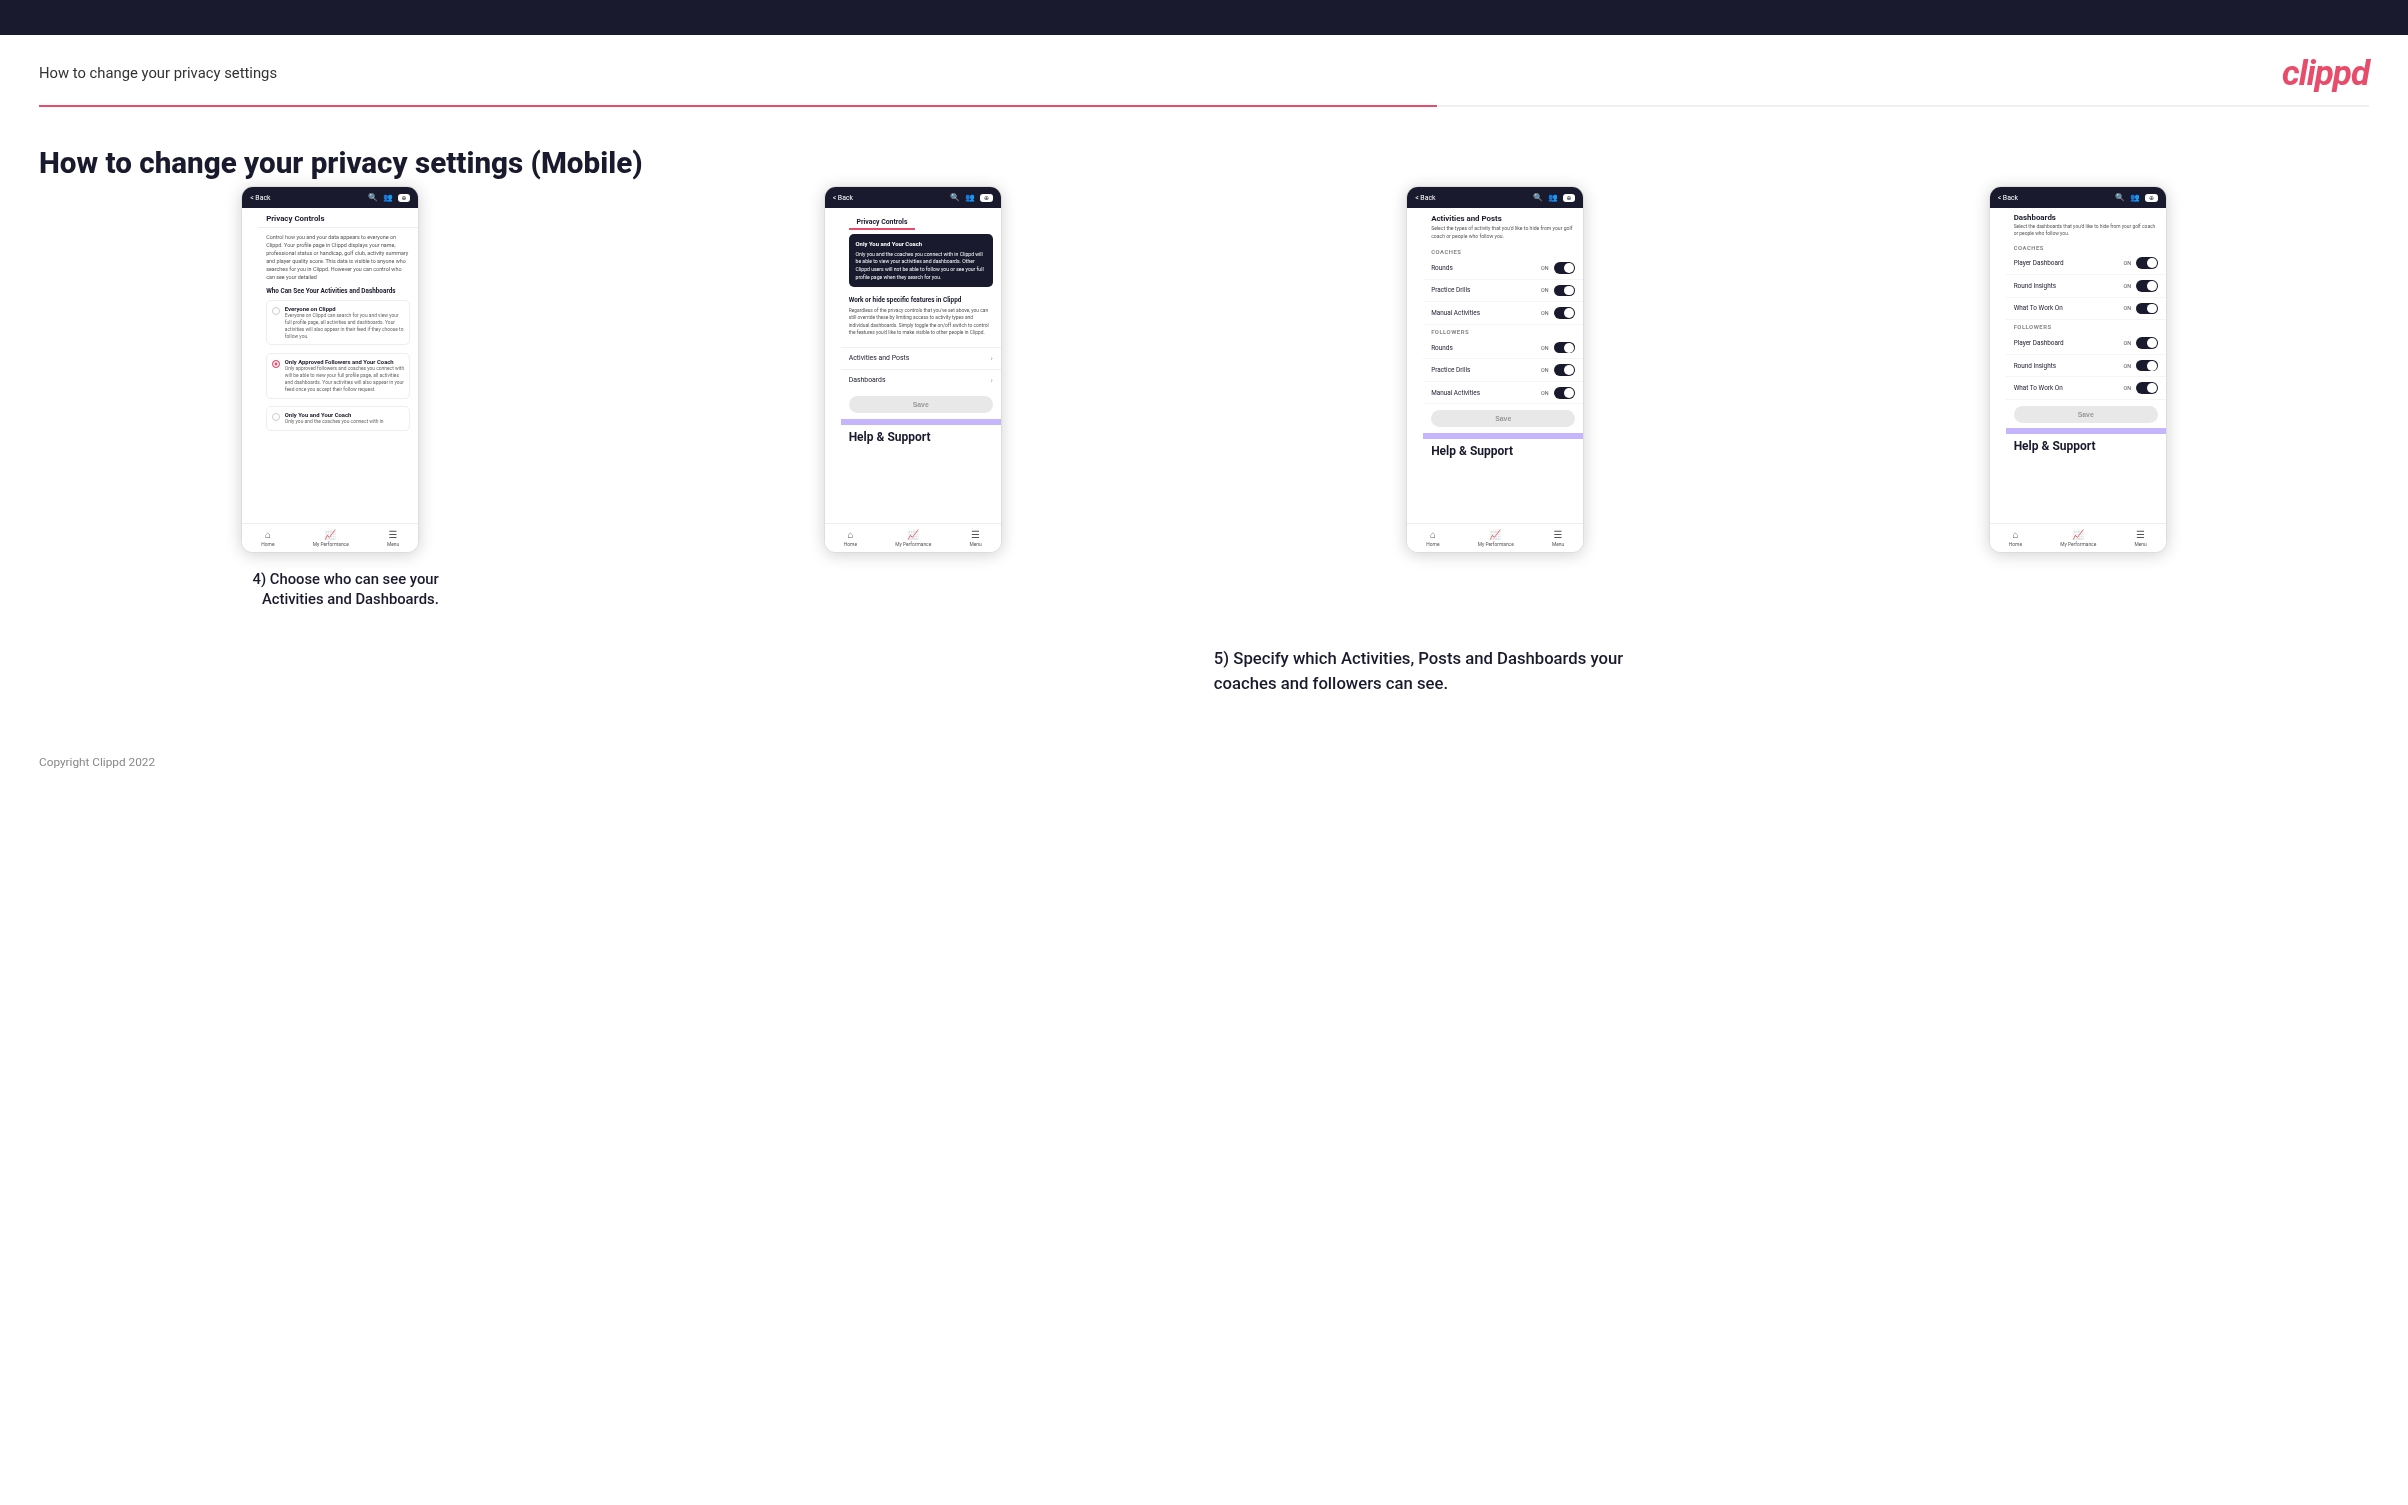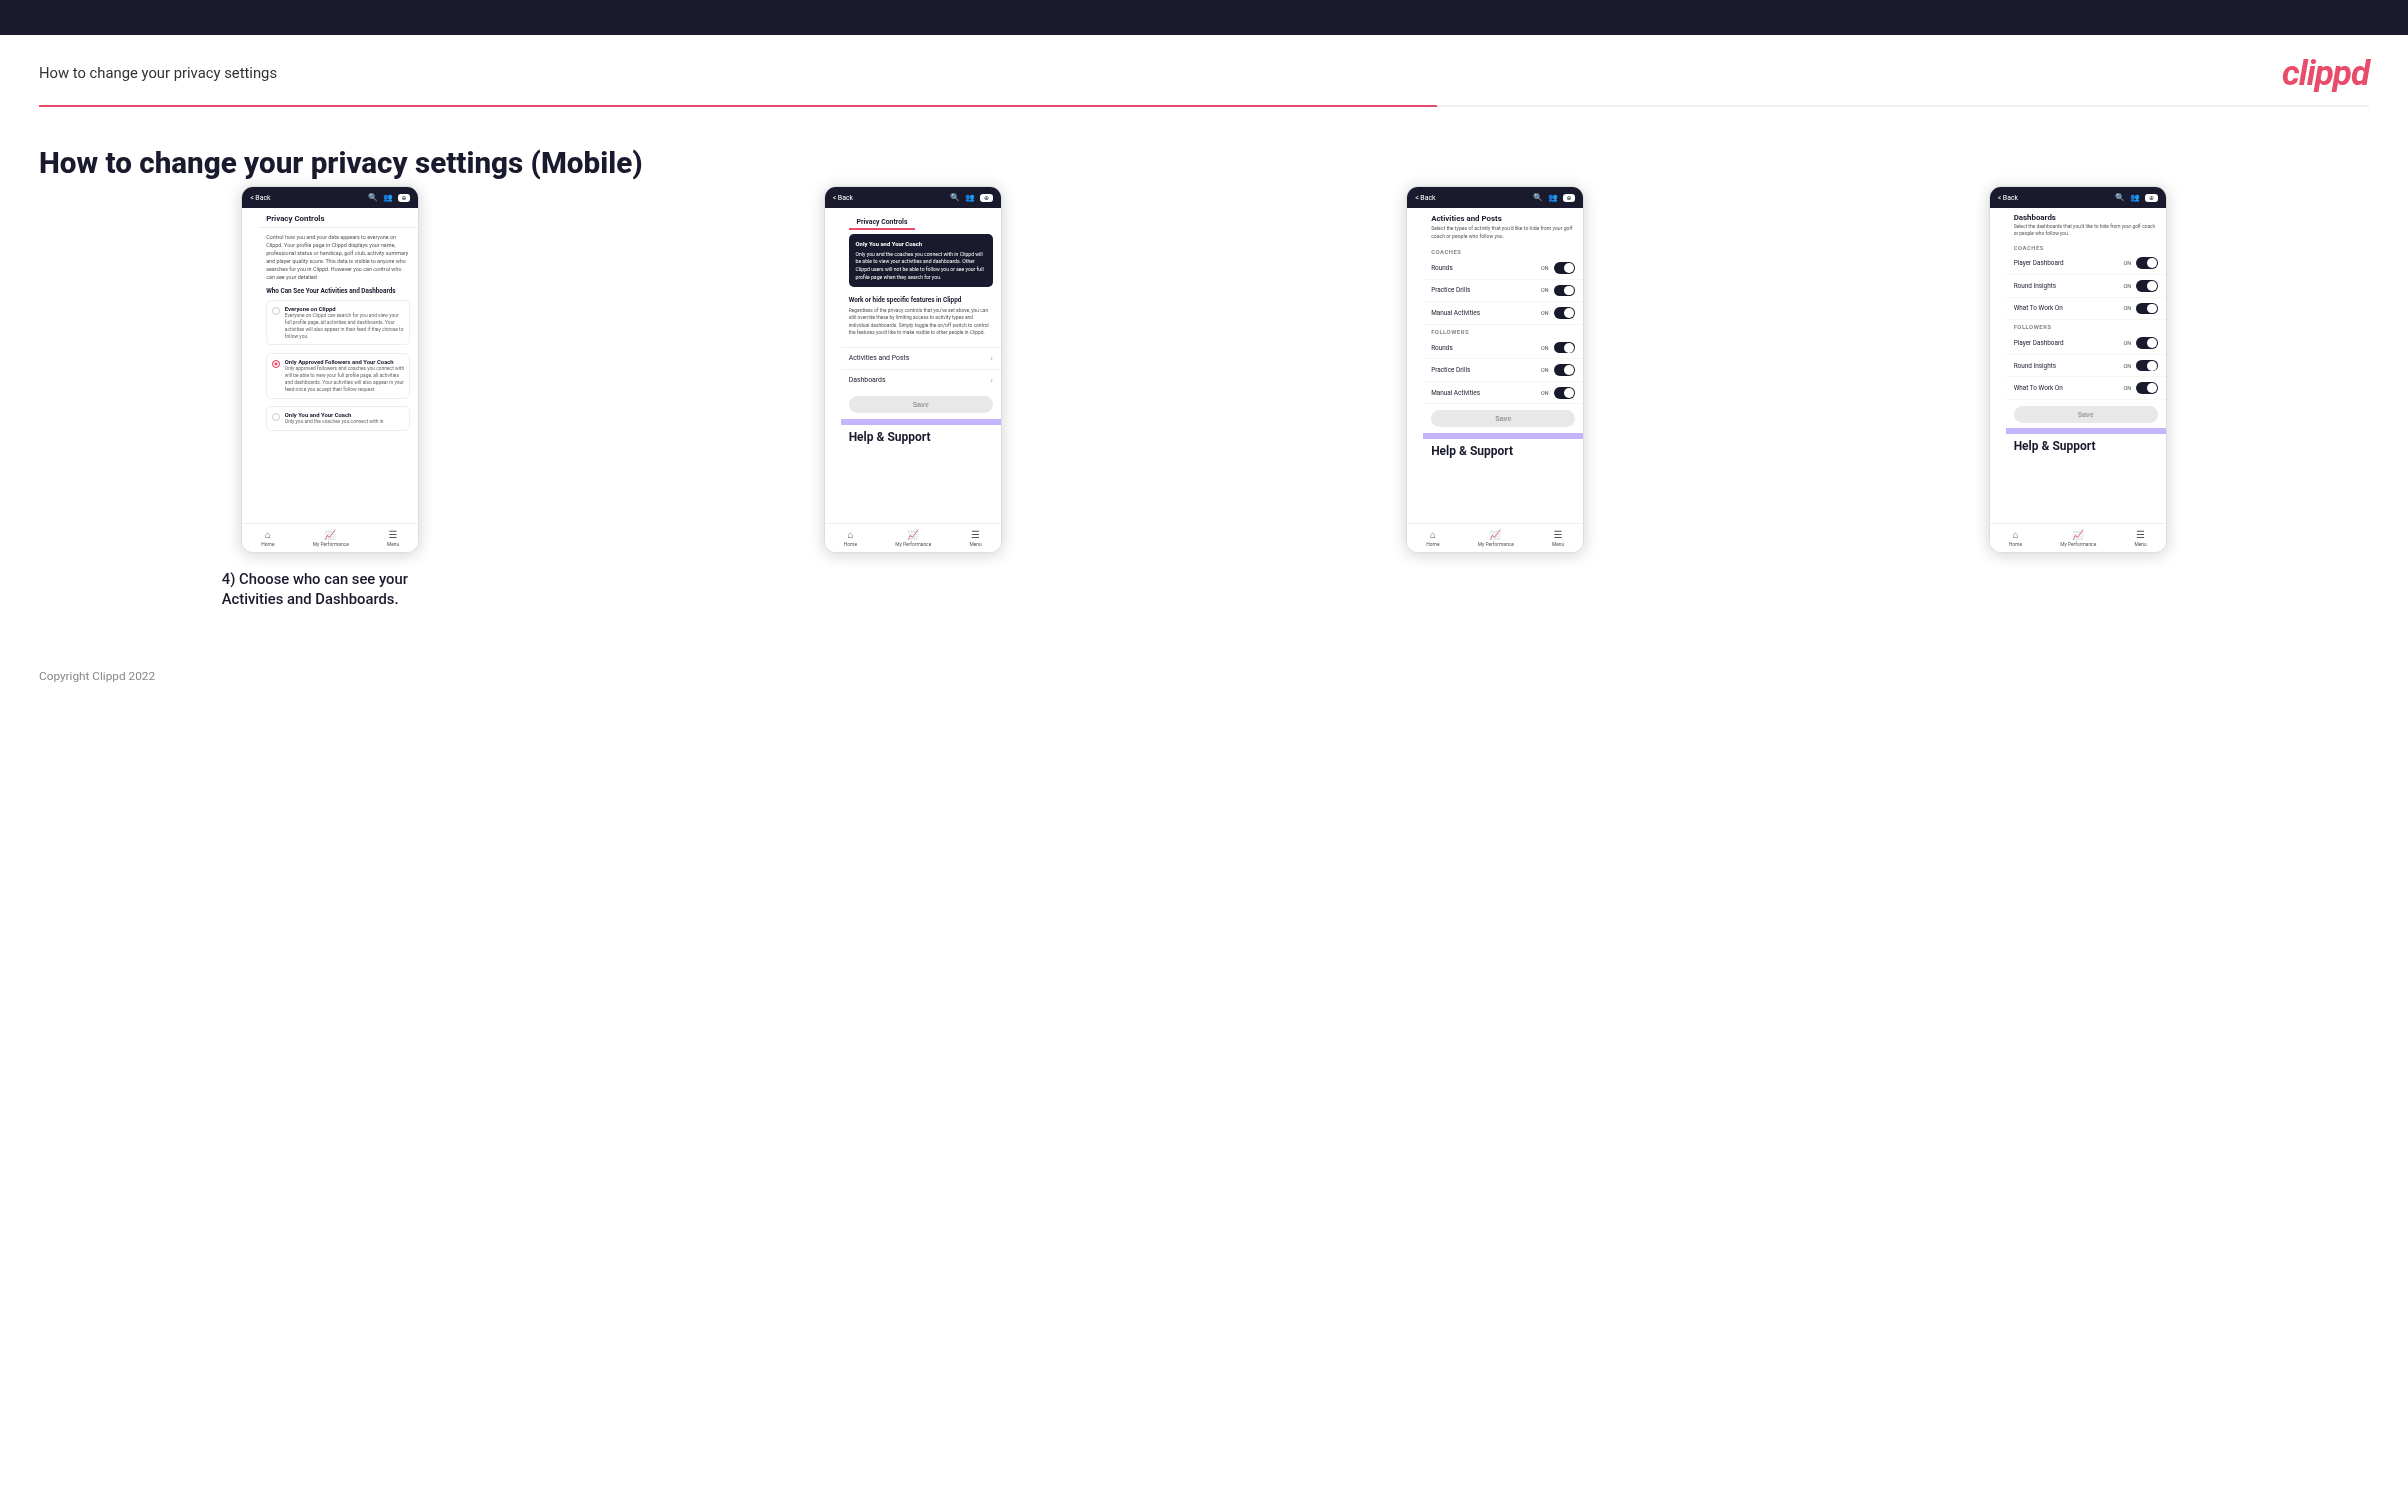--- a/index.html
+++ b/index.html
@@ -355,21 +355,21 @@
       padding: 4.9px 7.9px;
       font-size: 12px;
       font-weight: 700;
       color: #1a1a2e;
       border-top: 6px solid #c4b5fd;
     }
 
     
     .caption {
       margin-top: 15.8px;
-      text-align: left;
+      text-align: right;
       font-size: 14.8px;
       font-weight: 500;
       color: #1a1a2e;
       max-width: 217px;
       line-height: 1.4;
     }
 
     
     .copyright {
       padding: 29.6px 39px 19.7px 39px;
@@ -705,19 +705,27 @@
           <div class="nav-item">
             <span class="nav-icon">☰</span>
             <span class="nav-label">Menu</span>
           </div>
         </div>
       </div>
     </div>
 
   </div>
 
+  <div style="display:flex; margin-top: 0;">
+
+    <div style="flex: 2;"></div>
+
+    <div style="flex: 2; padding-left: 19.7px; margin-top: 15.8px;">
+      <div class="big-caption">5) Specify which Activities, Posts and Dashboards your  coaches and followers can see.</div>
+    </div>
+  </div>
 
 </div>
 
 <div class="copyright">
   <span>Copyright Clippd 2022</span>
 </div>
 
 
 </body></html>

